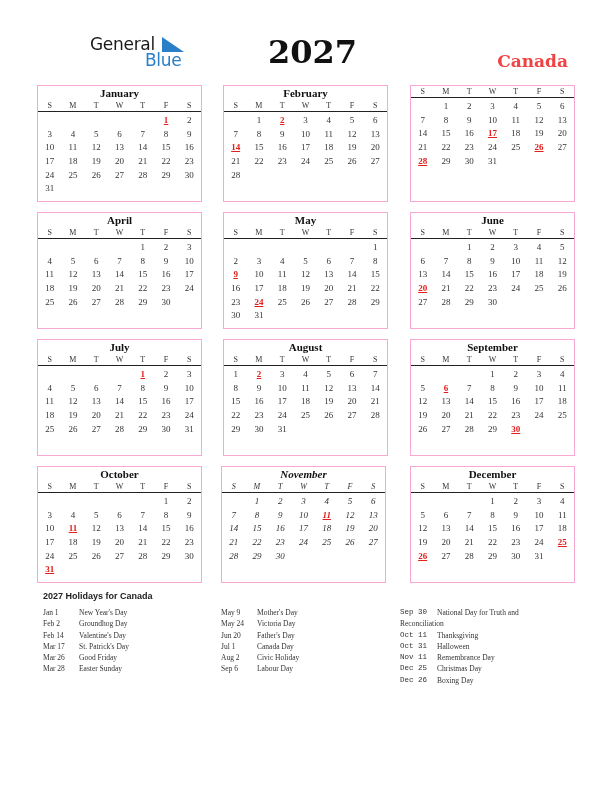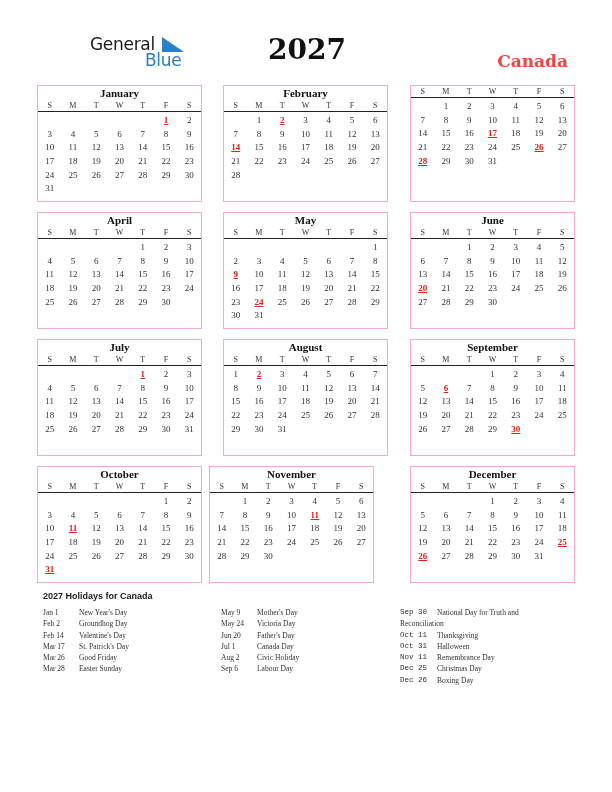--- a/index.html
+++ b/index.html
@@ -4,21 +4,21 @@
 <style>
   * { box-sizing: border-box; margin: 0; padding: 0; }
   html, body { width: 612px; height: 792px; background: #ffffff; overflow: hidden; }
   body { position: relative; font-family: "DejaVu Serif", "Liberation Serif", serif; color: #222; }
 
   .logo { position: absolute; left: 42px; top: 34px; width: 100px; height: 36px; margin-left: 48px; }
   .logo-general { position: absolute; left: 0; top: 0; font-family: "DejaVu Sans", "Liberation Sans", sans-serif; font-size: 17px; color: #1a1a1a; letter-spacing: -0.3px; }
   .logo-blue { position: absolute; left: 55px; top: 16px; font-family: "DejaVu Sans", "Liberation Sans", sans-serif; font-size: 17px; color: #2a7fc9; letter-spacing: -0.3px; }
   .logo-tri { position: absolute; left: 72px; top: 3px; width: 0; height: 0; border-left: 22px solid #2a7fc9; border-top: 15px solid transparent; }
 
-  .year { position: absolute; left: 268px; top: 33px; font-family: "DejaVu Serif", "Liberation Serif", serif; font-weight: bold; font-size: 28px; color: #111; }
+  .year { position: absolute; left: 268px; top: 33px; font-family: "DejaVu Serif", "Liberation Serif", serif; font-weight: bold; font-size: 32px; color: #111; }
   .country { position: absolute; right: 44px; top: 51px; font-family: "DejaVu Serif", "Liberation Serif", serif; font-weight: bold; font-size: 17px; color: #ef4444; }
 
   .grid { position: absolute; left: 37px; top: 85px; width: 538px; }
   .month { position: absolute; width: 165px; height: 117px; border: 1px solid #f9a8d4; }
   .month-name { text-align: center; font-weight: bold; font-size: 11px; height: 14px; line-height: 15px; color: #111; font-family: "Liberation Serif", "DejaVu Serif", serif; }
   .dow-row { display: flex; height: 12px; border-bottom: 1px solid #222; }
   .dow { flex: 1; text-align: center; font-size: 8px; line-height: 12px; color: #333; font-family: "Liberation Serif", "DejaVu Serif", serif; }
   .weeks { padding-top: 2px; }
   .week { display: flex; height: 13.7px; }
   .day { flex: 1; text-align: center; font-size: 9px; line-height: 13.7px; color: #333; font-family: "Liberation Serif", "DejaVu Serif", serif; }
@@ -655,21 +655,21 @@
           <div class="day holiday">31</div>
           <div class="day"></div>
           <div class="day"></div>
           <div class="day"></div>
           <div class="day"></div>
           <div class="day"></div>
           <div class="day"></div>
         </div>
       </div>
     </div>
-    <div class="month" style="left: 172px; top: 381px;">
+    <div class="month" style="left: 184px; top: 381px; font-style: italic;">
       <div class="month-name">November</div>
       <div class="dow-row">
         <div class="dow">S</div>
         <div class="dow">M</div>
         <div class="dow">T</div>
         <div class="dow">W</div>
         <div class="dow">T</div>
         <div class="dow">F</div>
         <div class="dow">S</div>
       </div>

